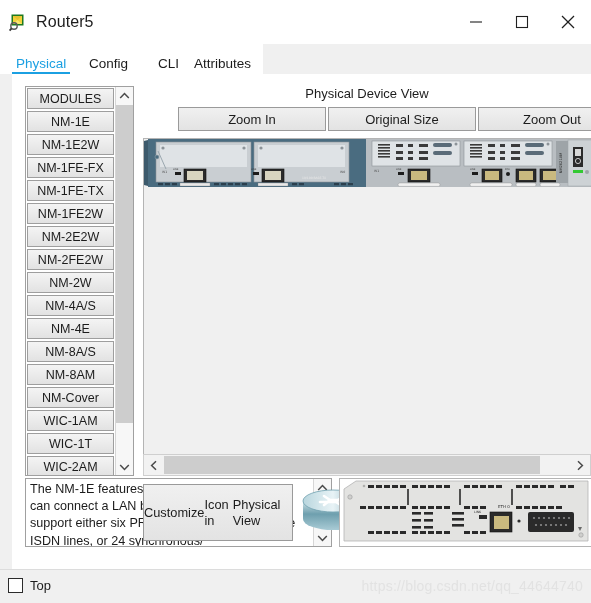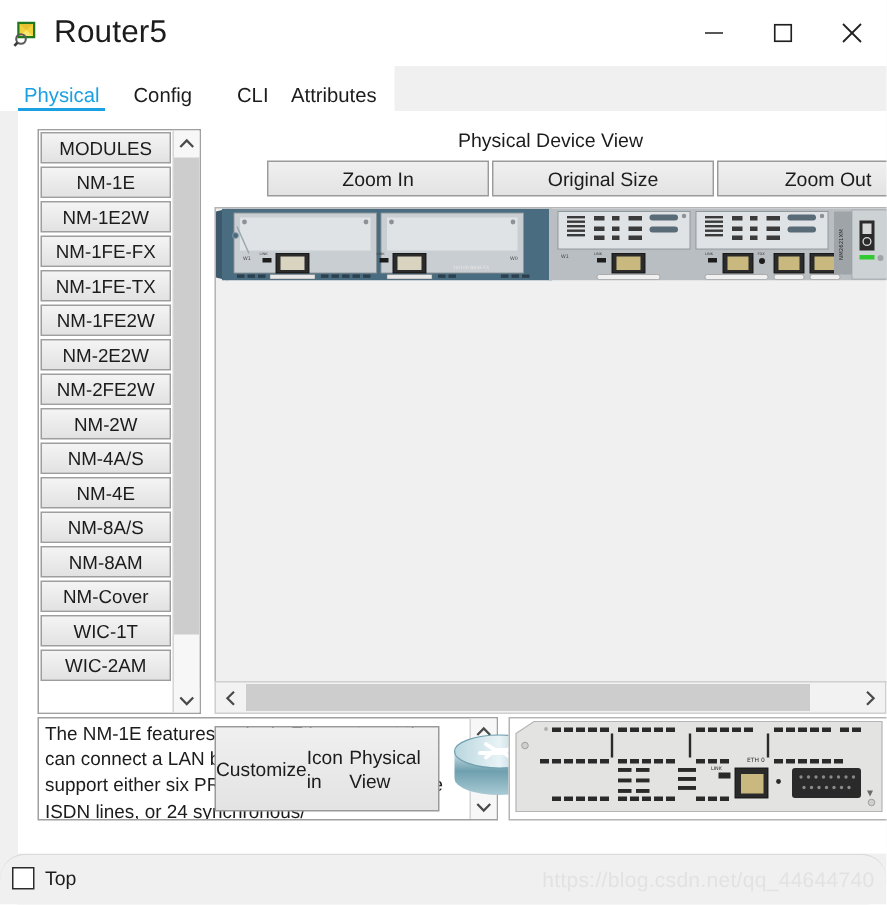--- a/index.html
+++ b/index.html
@@ -20,21 +20,21 @@
     position: absolute; left: 0; top: 0;
     width: 591px; height: 44px;
     background: #ffffff;
     display: flex; align-items: center;
   }
   .title-icon {
     width: 20px; height: 20px; margin-left: 8px; margin-right: 8px;
     position: relative; flex: none;
   }
   .title-text {
-    font-size: 21px; color: #1c1c1c; letter-spacing: 0.1px;
+    font-size: 16px; color: #1c1c1c; letter-spacing: 0.1px;
   }
   .win-controls {
     position: absolute; right: 0; top: 0; height: 44px;
     display: flex; align-items: stretch;
   }
   .win-btn {
     width: 46px; height: 44px;
     display: flex; align-items: center; justify-content: center;
     background: transparent;
   }
@@ -213,21 +213,20 @@
     background: #ffffff;
     overflow: hidden;
   }
 
   
   .bottombar {
     position: absolute; left: 0; top: 569px;
     width: 591px; height: 34px;
     background: #f0f0f0;
     border-top: 1px solid #dcdcdc;
-    border-radius: 17px;
   }
   .top-check {
     position: absolute; left: 8px; top: 8px;
     width: 15px; height: 15px;
     border: 1.6px solid #2b2b2b;
     background: #ffffff;
     box-sizing: border-box;
   }
   .top-label {
     position: absolute; left: 30px; top: 8px;
@@ -296,20 +295,21 @@
         <div class="module-item">NM-1FE-TX</div>
         <div class="module-item">NM-1FE2W</div>
         <div class="module-item">NM-2E2W</div>
         <div class="module-item">NM-2FE2W</div>
         <div class="module-item">NM-2W</div>
         <div class="module-item">NM-4A/S</div>
         <div class="module-item">NM-4E</div>
         <div class="module-item">NM-8A/S</div>
         <div class="module-item">NM-8AM</div>
         <div class="module-item">NM-Cover</div>
+        <div class="module-item">WIC-1AM</div>
         <div class="module-item">WIC-1T</div>
         <div class="module-item">WIC-2AM</div>
 
       </div>
 
       <div class="modules-vscroll">
         <div class="sb-arrow">
           <svg width="11" height="8" viewBox="0 0 11 8">
             <polyline points="1.2,6 5.5,1.6 9.8,6" fill="none" stroke="#4a4a4a" stroke-width="1.5"></polyline>
           </svg>

